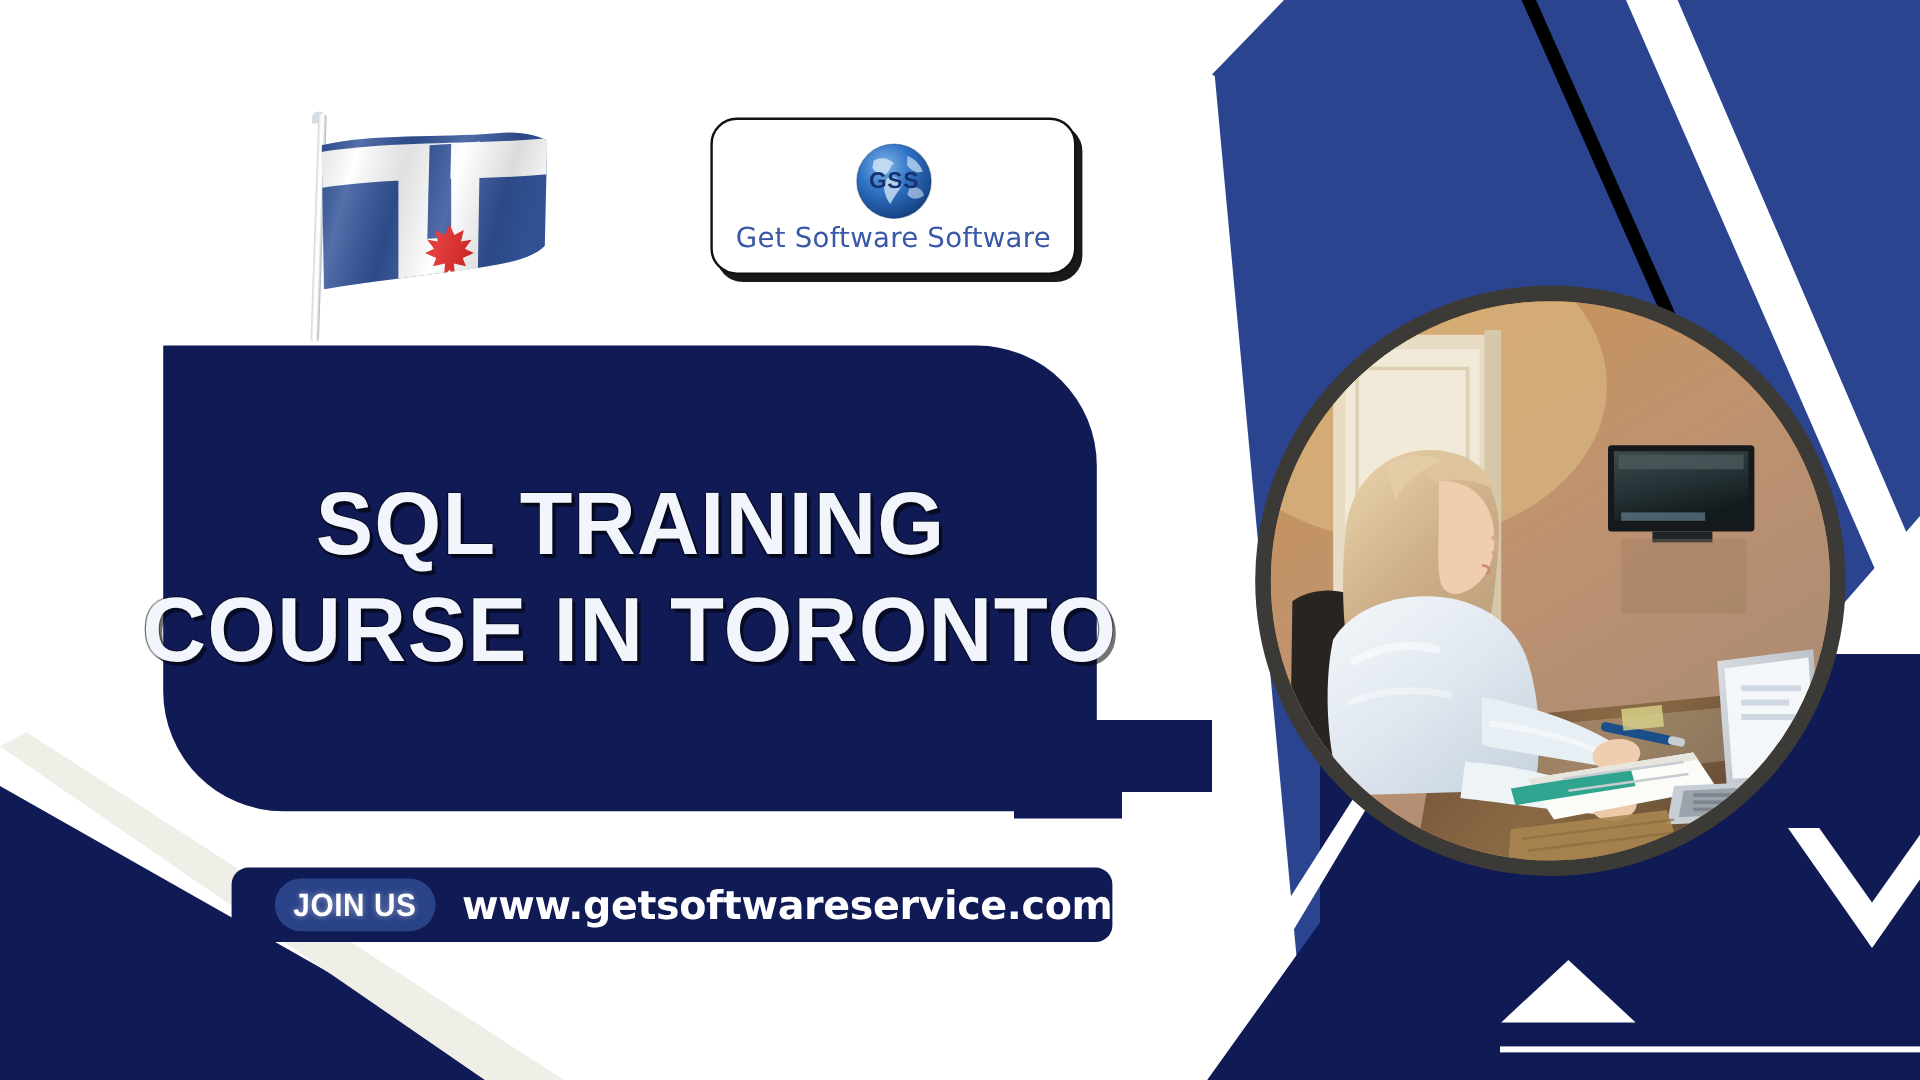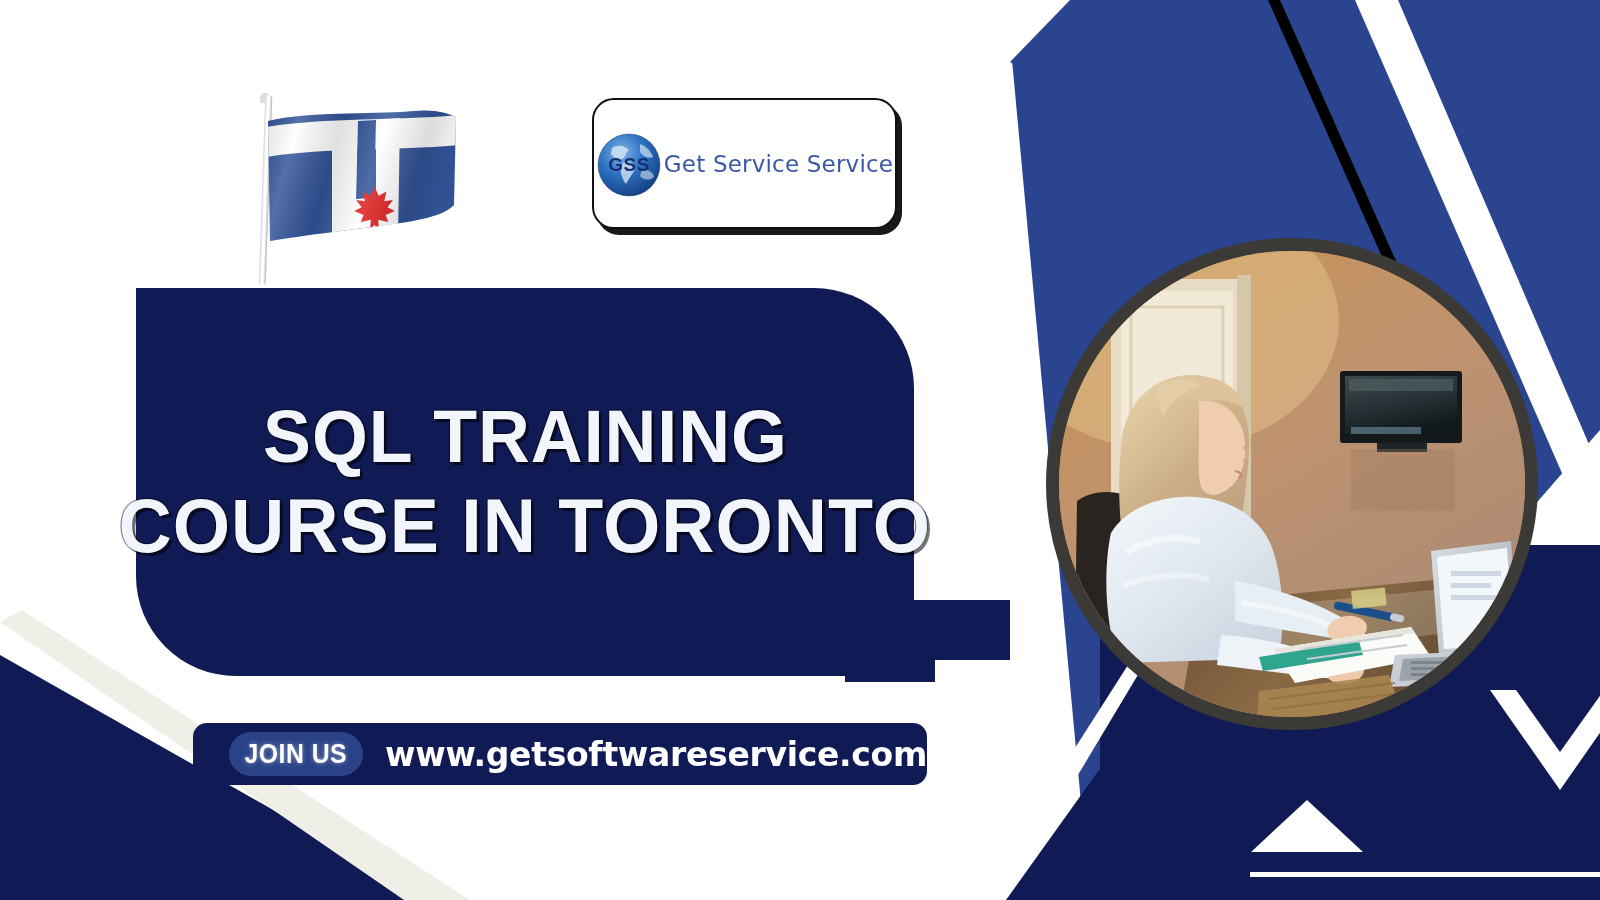--- a/index.html
+++ b/index.html
@@ -32,21 +32,21 @@
     background:#d8dde2; border-radius:50% 50% 0 0;
   }
 
   
   .logo-card {
     position:absolute; left:592px; top:98px; width:305px; height:131px;
     background:#ffffff;
     border:2px solid #111111;
     border-radius:22px;
     box-shadow:5px 6px 0 rgba(0,0,0,0.9);
-    display:flex; 
+    display:flex; flex-direction:column;
     align-items:center; justify-content:center;
     gap:2px;
   }
   .logo-globe { width:66px; height:66px; position:relative; margin-top:2px; }
   .logo-text {
     font-size:23px; letter-spacing:0.2px;
     color:#3a58a8; font-weight:400;
     font-family:"DejaVu Sans", sans-serif;
   }
 
@@ -204,21 +204,21 @@
         <circle cx="33" cy="33" r="31" fill="url(#gl)"></circle>
 
         <path fill="#cfe3f5" opacity="0.85" d="M16,16 C22,12 29,14 33,18 C29,21 30,25 26,27 C22,29 18,26 15,22 Z"></path>
         <path fill="#cfe3f5" opacity="0.8" d="M28,30 C33,28 38,31 40,36 C37,41 33,46 30,52 C26,47 24,40 25,34 Z"></path>
         <path fill="#cfe3f5" opacity="0.7" d="M44,12 C50,14 55,19 57,25 C52,27 47,24 44,20 Z"></path>
         <path fill="#cfe3f5" opacity="0.6" d="M46,38 C52,37 57,40 58,45 C53,49 47,48 44,44 Z"></path>
         <ellipse cx="33" cy="33" rx="31" ry="31" fill="none" stroke="#0e2f63" stroke-width="1" opacity="0.4"></ellipse>
         <text x="33" y="39" text-anchor="middle" font-family="Liberation Sans, sans-serif" font-size="19" font-weight="bold" fill="#17306e" letter-spacing="0.5">GSS</text>
       </svg>
     </div>
-    <div class="logo-text">Get Service Service</div>
+    <div class="logo-text">Get Software Software</div>
   </div>
 
   <div class="title-panel">
     <div class="title-line l1">SQL TRAINING</div>
     <div class="title-line l2">COURSE IN TORONTO</div>
   </div>
 
   <div class="cta-bar">
     <div class="join-pill">
       <span>JOIN US</span>

